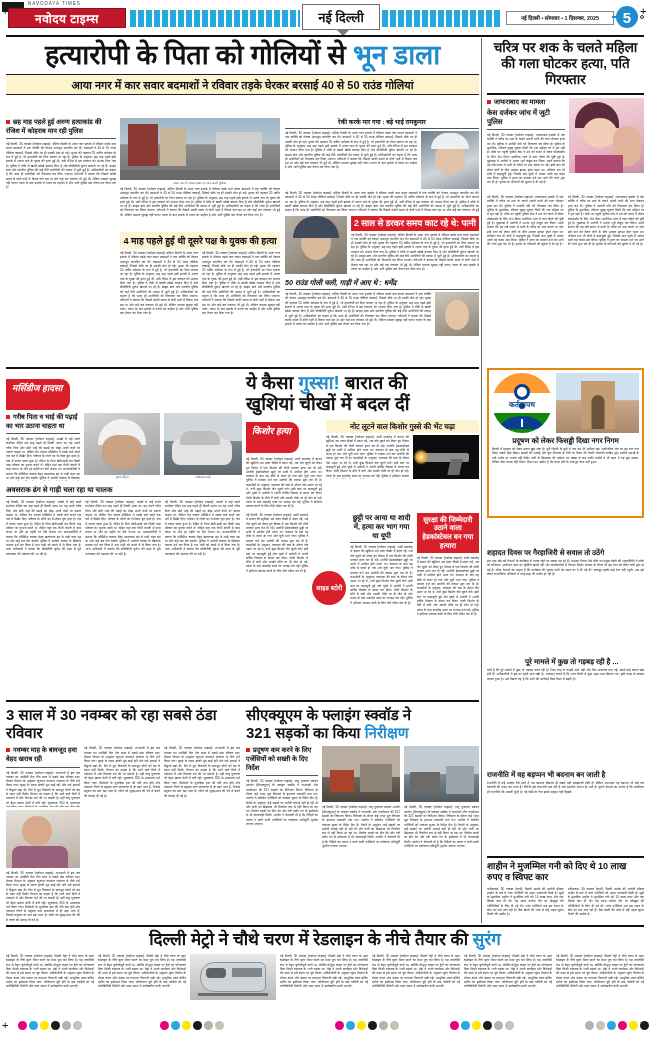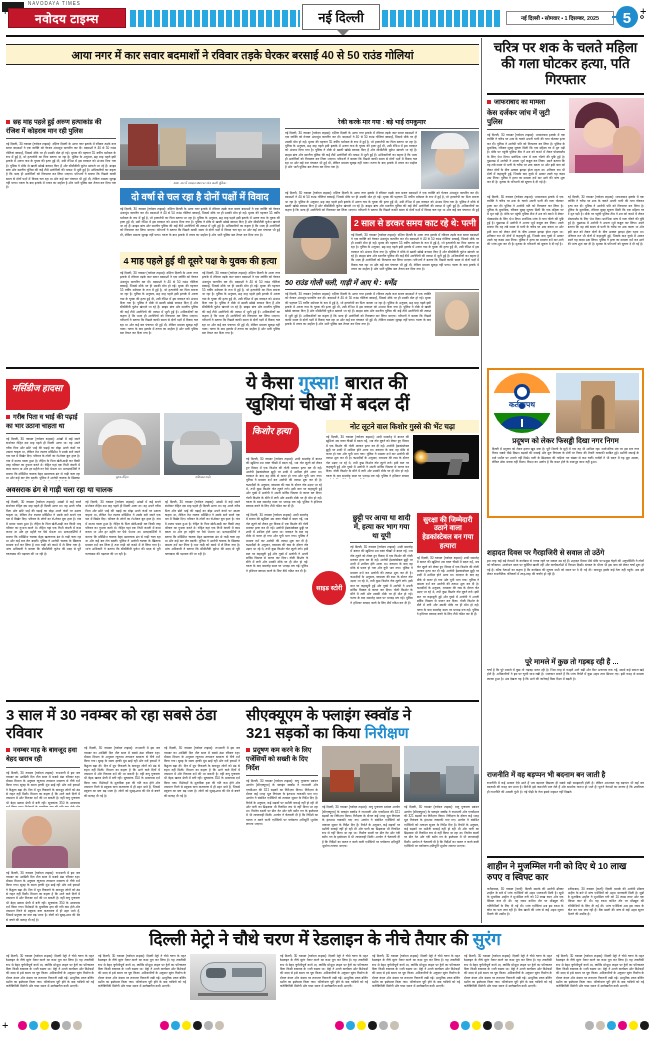--- a/index.html
+++ b/index.html
@@ -126,43 +126,43 @@
     </div>
     <div class="pagedash"></div>
     <div class="pageno">5</div>
     <div class="pagedot"></div>
     <div class="rule-top"></div>
   </div>
 
   <div class="rail-sep"></div>
 
   <div class="section" style="left:6px; top:40px; width:473px;">
+    <div class="hl-main" style="text-align:center;">
+      <span>हत्यारोपी के पिता को गोलियों से </span><span class="accent">भून डाला</span>
+    </div>
     <div class="band-yellow" style="margin-top:4px;">
       <span>आया नगर में कार सवार बदमाशों ने रविवार तड़के घेरकर बरसाई 40 से 50 राउंड गोलियां</span>
     </div>
   </div>
 
   <div class="section" style="left:6px; top:118px; width:110px; height:248px;">
     <div class="bullet-head">छह माह पहले हुई अरुण हत्याकांड की रंजिश में कोहराब मान रही पुलिस</div>
     <div class="hr-thin" style="margin:3px 0 3px 0;"></div>
     <div class="copy" style="height:215px;">नई दिल्ली, 30 नवम्बर (नवोदय टाइम्स): दक्षिण दिल्ली के आया नगर इलाके में रविवार तड़के कार सवार बदमाशों ने एक व्यक्ति को घेरकर अंधाधुंध फायरिंग कर दी। बदमाशों ने 40 से 50 राउंड गोलियां बरसाईं, जिससे मौके पर ही उसकी मौत हो गई। मृतक की पहचान 55 वर्षीय धर्मपाल के रूप में हुई है, जो हत्यारोपी का पिता बताया जा रहा है। पुलिस के अनुसार, छह माह पहले इसी इलाके में अरुण नाम के युवक की हत्या हुई थी, उसी रंजिश में इस वारदात को अंजाम दिया गया है। पुलिस ने मौके से खाली खोखे बरामद किए हैं और सीसीटीवी फुटेज खंगाले जा रहे हैं। क्राइम ब्रांच और स्थानीय पुलिस की कई टीमें आरोपियों की तलाश में जुटी हुई हैं। अधिकारियों का कहना है कि जल्द ही आरोपियों को गिरफ्तार कर लिया जाएगा। परिजनों ने बताया कि पिछले काफी समय से दोनों पक्षों में विवाद चल रहा था और कई बार पंचायत भी हुई थी, लेकिन मामला सुलझ नहीं पाया। घटना के बाद इलाके में तनाव का माहौल है और भारी पुलिस बल तैनात कर दिया गया है।</div>
   </div>
 
   <div class="section" style="left:120px; top:118px; width:160px;">
     <div class="photo" style="width:160px;height:62px;background:
       linear-gradient(180deg,#9fb6c6 0%, #b9c6cf 42%, #8f8f8f 43%, #6f6f6f 100%);">
       <div style="position:absolute;left:8px;top:6px;width:30px;height:42px;background:#8b3a33;"></div>
       <div style="position:absolute;left:40px;top:10px;width:26px;height:38px;background:#c4b49a;"></div>
       <div style="position:absolute;left:96px;top:14px;width:46px;height:26px;background:#cfcfcf;"></div>
       <div style="position:absolute;left:0;bottom:0;width:160px;height:10px;background:#6a6a6a;"></div>
     </div>
     <div class="cap" style="margin-top:1px;">आया नगर में वारदात स्थल पर जांच करती पुलिस।</div>
-    <div class="band-blue" style="margin-top:3px;">
-      <span>दो वर्षा से चल रहा है दोनों पक्षों में विवाद</span>
-    </div>
     <div class="copy" style="height:42px;margin-top:2px;">नई दिल्ली, 30 नवम्बर (नवोदय टाइम्स): दक्षिण दिल्ली के आया नगर इलाके में रविवार तड़के कार सवार बदमाशों ने एक व्यक्ति को घेरकर अंधाधुंध फायरिंग कर दी। बदमाशों ने 40 से 50 राउंड गोलियां बरसाईं, जिससे मौके पर ही उसकी मौत हो गई। मृतक की पहचान 55 वर्षीय धर्मपाल के रूप में हुई है, जो हत्यारोपी का पिता बताया जा रहा है। पुलिस के अनुसार, छह माह पहले इसी इलाके में अरुण नाम के युवक की हत्या हुई थी, उसी रंजिश में इस वारदात को अंजाम दिया गया है। पुलिस ने मौके से खाली खोखे बरामद किए हैं और सीसीटीवी फुटेज खंगाले जा रहे हैं। क्राइम ब्रांच और स्थानीय पुलिस की कई टीमें आरोपियों की तलाश में जुटी हुई हैं। अधिकारियों का कहना है कि जल्द ही आरोपियों को गिरफ्तार कर लिया जाएगा। परिजनों ने बताया कि पिछले काफी समय से दोनों पक्षों में विवाद चल रहा था और कई बार पंचायत भी हुई थी, लेकिन मामला सुलझ नहीं पाया। घटना के बाद इलाके में तनाव का माहौल है और भारी पुलिस बल तैनात कर दिया गया है।</div>
     <div class="band-cream" style="margin-top:3px;">
       <span>4 माह पहले हुई थी दूसरे पक्ष के युवक की हत्या</span>
     </div>
     <div class="cols" style="margin-top:2px;">
       <div class="col copy" style="height:72px;">नई दिल्ली, 30 नवम्बर (नवोदय टाइम्स): दक्षिण दिल्ली के आया नगर इलाके में रविवार तड़के कार सवार बदमाशों ने एक व्यक्ति को घेरकर अंधाधुंध फायरिंग कर दी। बदमाशों ने 40 से 50 राउंड गोलियां बरसाईं, जिससे मौके पर ही उसकी मौत हो गई। मृतक की पहचान 55 वर्षीय धर्मपाल के रूप में हुई है, जो हत्यारोपी का पिता बताया जा रहा है। पुलिस के अनुसार, छह माह पहले इसी इलाके में अरुण नाम के युवक की हत्या हुई थी, उसी रंजिश में इस वारदात को अंजाम दिया गया है। पुलिस ने मौके से खाली खोखे बरामद किए हैं और सीसीटीवी फुटेज खंगाले जा रहे हैं। क्राइम ब्रांच और स्थानीय पुलिस की कई टीमें आरोपियों की तलाश में जुटी हुई हैं। अधिकारियों का कहना है कि जल्द ही आरोपियों को गिरफ्तार कर लिया जाएगा। परिजनों ने बताया कि पिछले काफी समय से दोनों पक्षों में विवाद चल रहा था और कई बार पंचायत भी हुई थी, लेकिन मामला सुलझ नहीं पाया। घटना के बाद इलाके में तनाव का माहौल है और भारी पुलिस बल तैनात कर दिया गया है।</div>
       <div class="col copy" style="height:72px;">नई दिल्ली, 30 नवम्बर (नवोदय टाइम्स): दक्षिण दिल्ली के आया नगर इलाके में रविवार तड़के कार सवार बदमाशों ने एक व्यक्ति को घेरकर अंधाधुंध फायरिंग कर दी। बदमाशों ने 40 से 50 राउंड गोलियां बरसाईं, जिससे मौके पर ही उसकी मौत हो गई। मृतक की पहचान 55 वर्षीय धर्मपाल के रूप में हुई है, जो हत्यारोपी का पिता बताया जा रहा है। पुलिस के अनुसार, छह माह पहले इसी इलाके में अरुण नाम के युवक की हत्या हुई थी, उसी रंजिश में इस वारदात को अंजाम दिया गया है। पुलिस ने मौके से खाली खोखे बरामद किए हैं और सीसीटीवी फुटेज खंगाले जा रहे हैं। क्राइम ब्रांच और स्थानीय पुलिस की कई टीमें आरोपियों की तलाश में जुटी हुई हैं। अधिकारियों का कहना है कि जल्द ही आरोपियों को गिरफ्तार कर लिया जाएगा। परिजनों ने बताया कि पिछले काफी समय से दोनों पक्षों में विवाद चल रहा था और कई बार पंचायत भी हुई थी, लेकिन मामला सुलझ नहीं पाया। घटना के बाद इलाके में तनाव का माहौल है और भारी पुलिस बल तैनात कर दिया गया है।</div>
     </div>
   </div>
 

